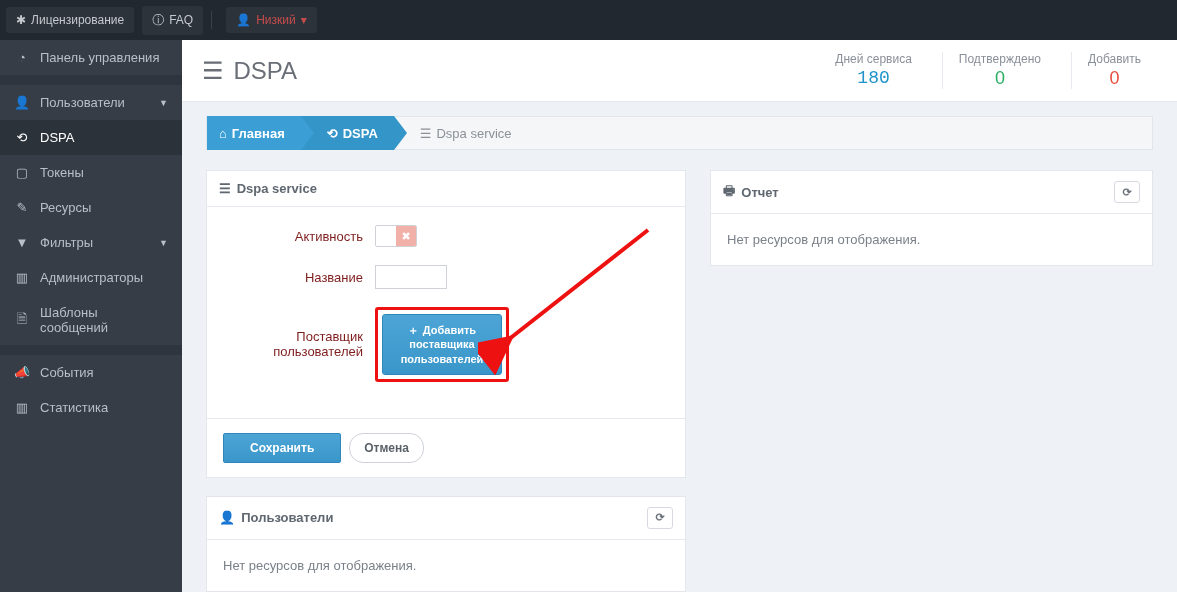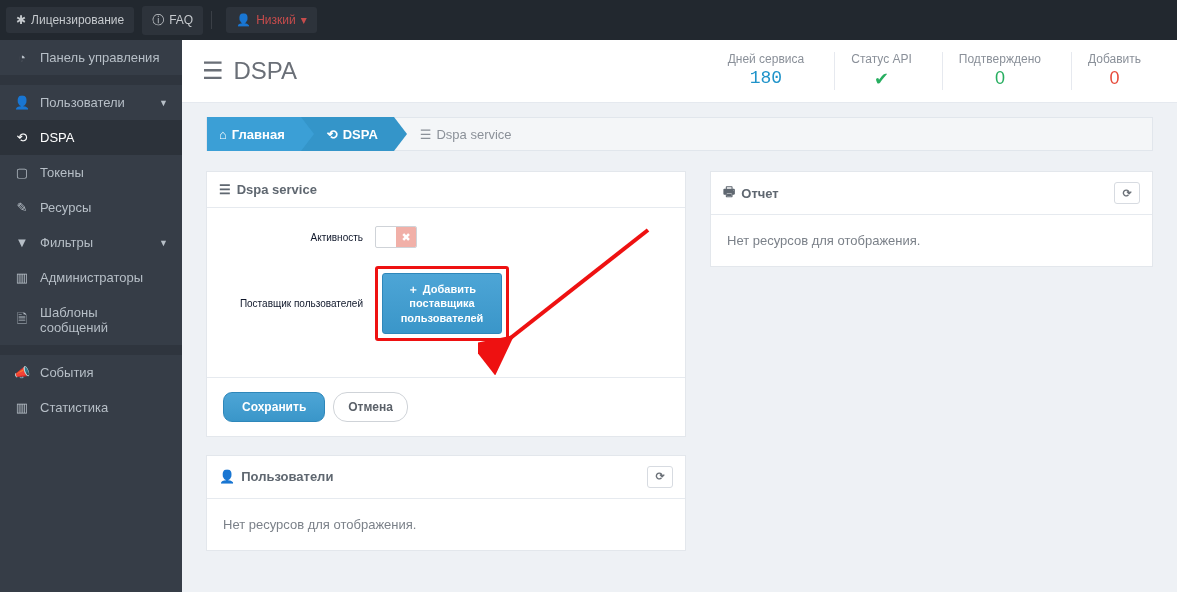--- a/index.html
+++ b/index.html
@@ -47,33 +47,33 @@
 .crumb.blue.second::after { border-left-color:#3495c9; }
 .crumb.plain { color:#8b9199; padding-left:26px; }
 
 .panel { background:#fff; border:1px solid #e3e7ec; }
 .panel-head { display:flex; align-items:center; gap:6px; padding:10px 12px; border-bottom:1px solid #e6eaef; color:#5f6770; font-size:13px; font-weight:bold; }
 .panel-head .spacer { flex:1; }
 .panel-head .refresh { width:26px; height:22px; border:1px solid #d7dbe1; border-radius:3px; display:flex; align-items:center; justify-content:center; cursor:pointer; font-size:11px; color:#6b7178; background:#fff; }
 .panel-body { padding:18px 16px; }
 
 .form-row { display:flex; align-items:center; gap:12px; margin-bottom:18px; }
-.form-row .flabel { width:140px; text-align:right; color:#0f172a; font-size:10px; }
+.form-row .flabel { width:140px; text-align:right; color:#7f1d1d; font-size:13px; }
 .form-row .fval { flex:1; display:flex; }
 .toggle { width:42px; height:22px; border:1px solid #cfd3d8; display:flex; background:#fff; border-radius:2px; overflow:hidden; }
 .toggle .half { flex:1; }
 .toggle .off { background:#f1b0a8; display:flex; align-items:center; justify-content:center; color:#fff; font-size:11px; }
 .txt-input { width:72px; height:24px; border:1px solid #cfd3d8; padding:0 6px; font-size:13px; }
 
 .add-box { border:3px solid #e11; padding:4px; display:inline-block; border-radius:3px; }
 .btn-primary { background:linear-gradient(#4da5d6,#3a96c9); color:#fff; border:1px solid #2e87ba; padding:8px 10px; font-size:11px; font-weight:bold; border-radius:3px; cursor:pointer; display:flex; flex-direction:column; align-items:center; gap:0; line-height:1.3; width:120px; text-align:center; }
 .btn-primary .line1 { display:flex; align-items:center; gap:4px; }
 
 .panel-foot { display:flex; gap:8px; padding:14px 16px; border-top:1px solid #e6eaef; }
-.btn-save { background:linear-gradient(#4da5d6,#3a96c9); color:#fff; border:1px solid #2e87ba; padding:7px 18px; font-size:12px; font-weight:bold; border-radius:9px; cursor:pointer; }
+.btn-save { background:linear-gradient(#4da5d6,#3a96c9); color:#fff; border:1px solid #2e87ba; padding:7px 26px; font-size:12px; font-weight:bold; border-radius:2px; cursor:pointer; }
 .btn-cancel { background:#fff; border:1px solid #cfd3d8; padding:7px 14px; font-size:12px; color:#5b6169; border-radius:14px; cursor:pointer; font-weight:bold; }
 
 .empty { color:#7b8189; font-size:13px; }
 
 
 .arrow-overlay { position:absolute; pointer-events:none; z-index:200; }
 
 .full-crumb { margin:14px 24px 0 24px; }
 </style>
 </head>
@@ -150,24 +150,20 @@
     <div class="page-title">
         <span>☰</span>
         <span>DSPA</span>
       </div>
     <div class="stats">
       <div class="stat">
           <div class="lbl">Дней сервиса</div>
           <div class="val c-blue">180</div>
         </div>
       <div class="stat">
-          <div class="lbl">Статус API</div>
-          <div class="val c-green">✔</div>
-        </div>
-      <div class="stat">
           <div class="lbl">Подтверждено</div>
           <div class="val c-green">0</div>
         </div>
       <div class="stat">
           <div class="lbl">Добавить</div>
           <div class="val c-red">0</div>
         </div>
     </div>
   </div>
 
@@ -198,20 +194,26 @@
           </div>
         <div class="panel-body">
           <div class="form-row">
             <div class="flabel">Активность</div>
             <div class="fval">
               <div class="toggle">
                 <div class="half"></div>
                 <div class="half off">✖</div>
               </div>
             </div>
+          </div>
+          <div class="form-row">
+            <div class="flabel">Название</div>
+            <div class="fval">
+                <input class="txt-input" type="text" style="">
+              </div>
           </div>
           <div class="form-row">
             <div class="flabel">Поставщик пользователей</div>
             <div class="fval">
               <div class="add-box">
                 <button class="btn-primary">
                   <span class="line1">
                       <span>＋</span>
                       <span>Добавить</span>
                     </span>

